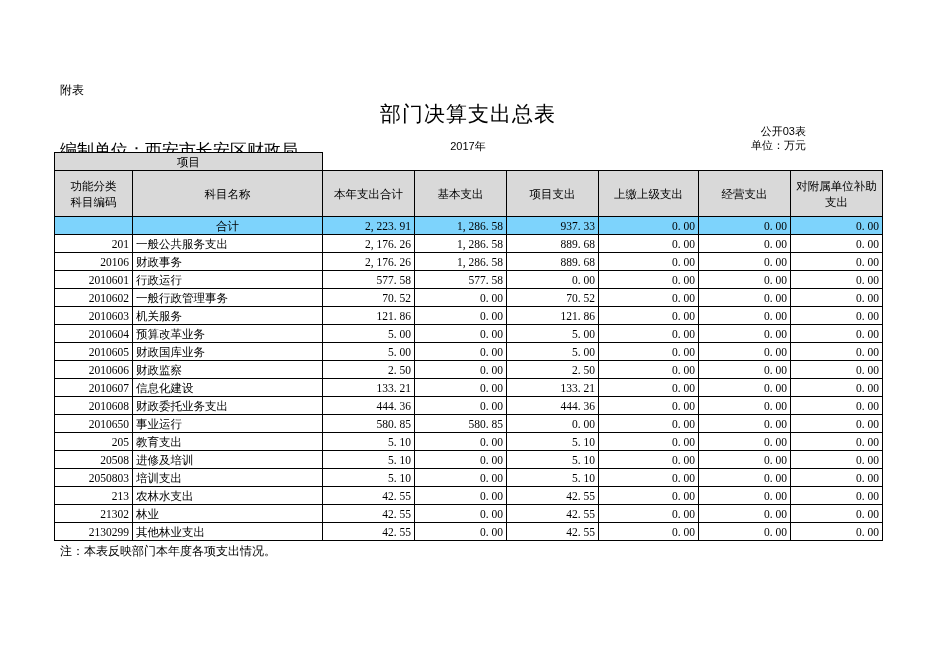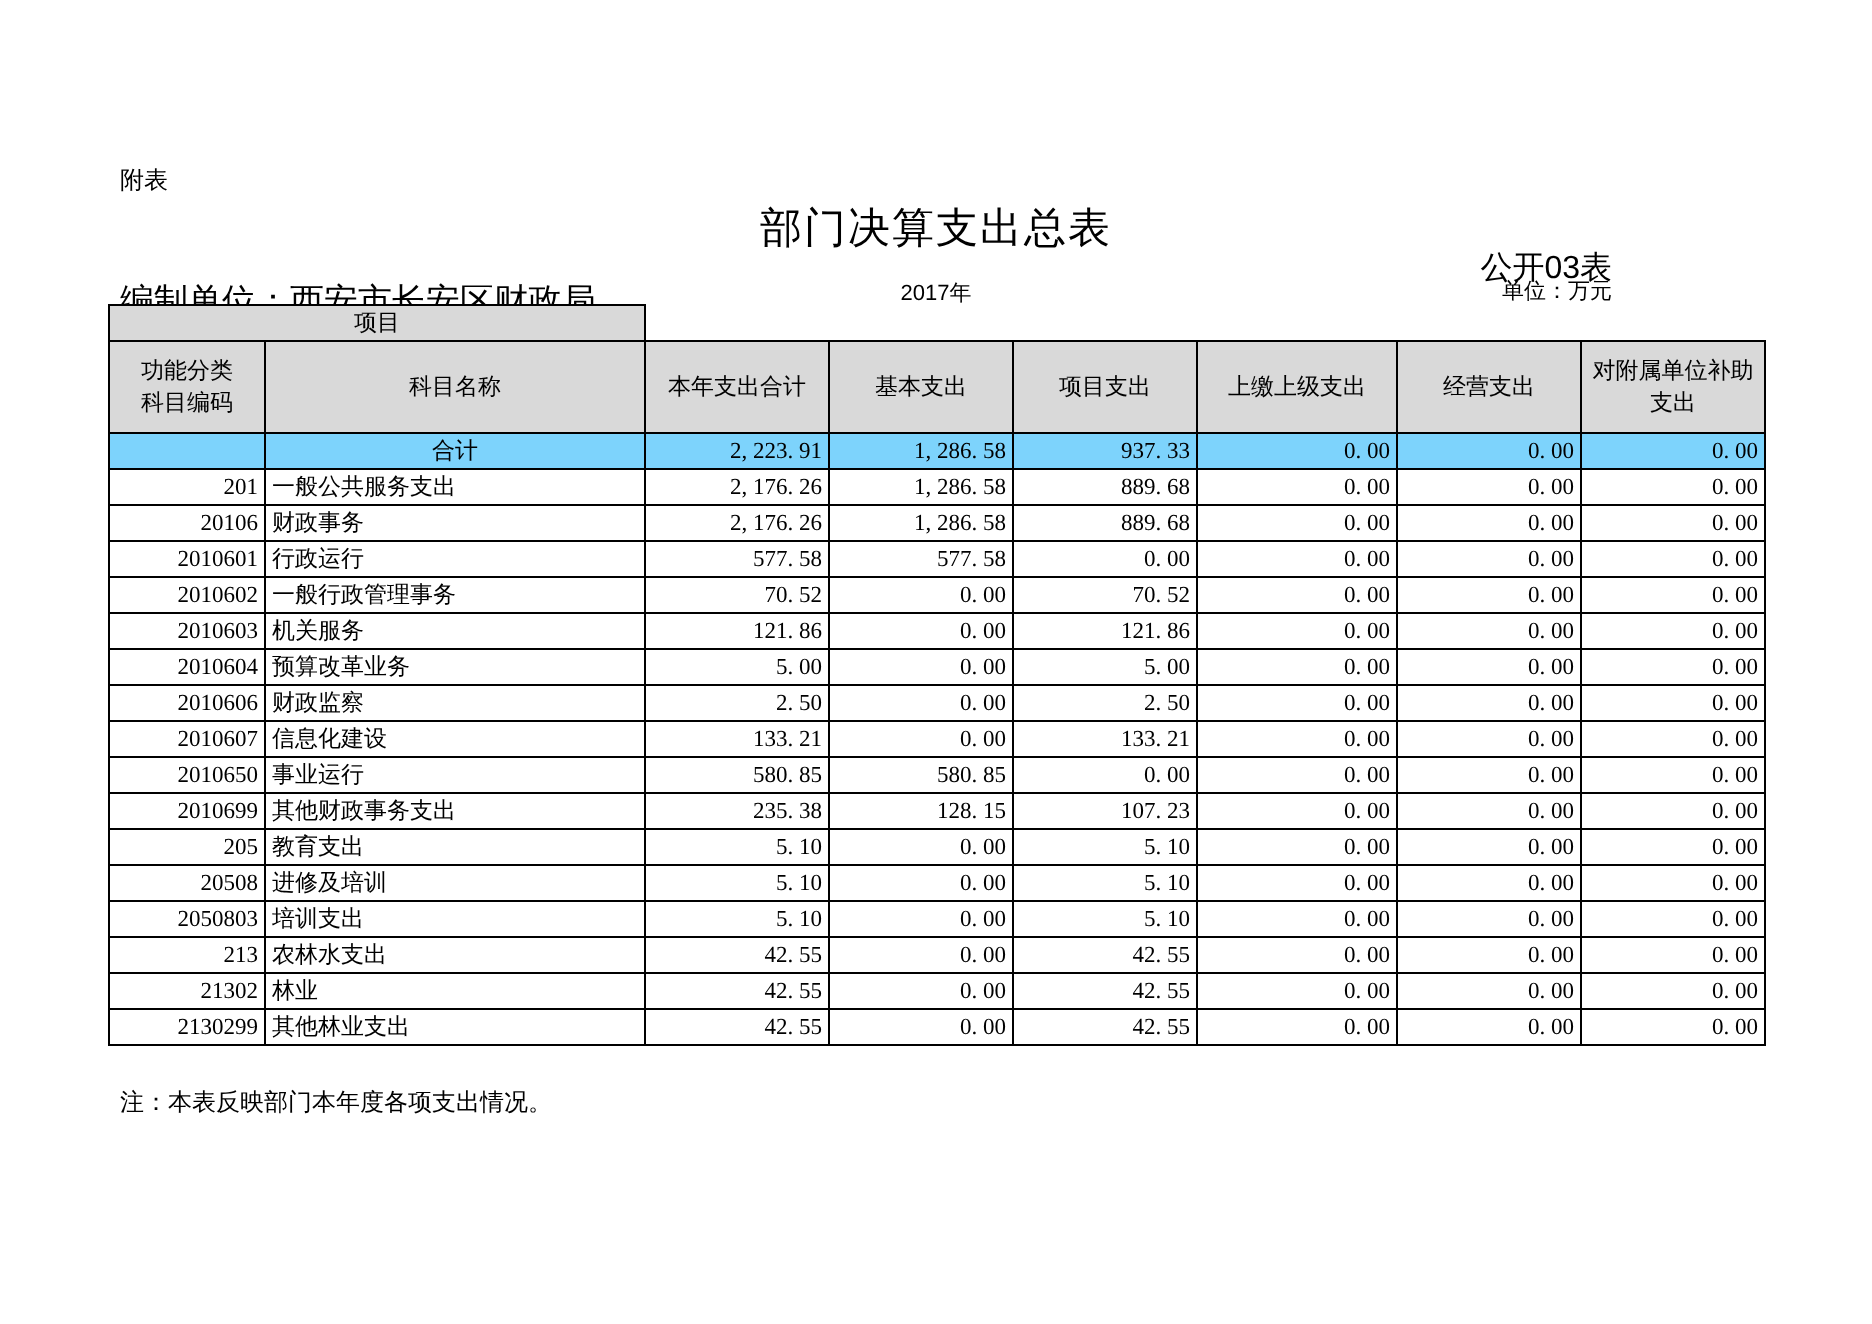--- a/index.html
+++ b/index.html
@@ -35,21 +35,21 @@
     width: 936px;
     text-align: center;
     font-size: 21px;
     letter-spacing: 1px;
     font-family: "Liberation Sans", sans-serif;
   }
   .pub-no {
     position: absolute;
     right: 55px;
     top: 124px;
-    font-size: 16px;
+    font-size: 11px;
     text-align: right;
   }
   .unit-note {
     position: absolute;
     right: 55px;
     top: 138px;
     font-size: 11px;
     text-align: right;
   }
   .maker {
@@ -247,60 +247,70 @@
           <td class="code">2010604</td>
           <td class="name indent1">预算改革业务</td>
           <td class="num">5. 00</td>
           <td class="num">0. 00</td>
           <td class="num">5. 00</td>
           <td class="num">0. 00</td>
           <td class="num">0. 00</td>
           <td class="num">0. 00</td>
         </tr>
         <tr>
+          <td class="code">2010605</td>
+          <td class="name indent1">财政国库业务</td>
+          <td class="num">5. 00</td>
+          <td class="num">0. 00</td>
+          <td class="num">5. 00</td>
+          <td class="num">0. 00</td>
+          <td class="num">0. 00</td>
+          <td class="num">0. 00</td>
+        </tr>
+        <tr>
           <td class="code">2010606</td>
           <td class="name indent1">财政监察</td>
           <td class="num">2. 50</td>
           <td class="num">0. 00</td>
           <td class="num">2. 50</td>
           <td class="num">0. 00</td>
           <td class="num">0. 00</td>
           <td class="num">0. 00</td>
         </tr>
         <tr>
           <td class="code">2010607</td>
           <td class="name indent1">信息化建设</td>
           <td class="num">133. 21</td>
           <td class="num">0. 00</td>
           <td class="num">133. 21</td>
+          <td class="num">0. 00</td>
+          <td class="num">0. 00</td>
+          <td class="num">0. 00</td>
+        </tr>
+        <tr>
+          <td class="code">2010608</td>
+          <td class="name indent1">财政委托业务支出</td>
+          <td class="num">444. 36</td>
+          <td class="num">0. 00</td>
+          <td class="num">444. 36</td>
           <td class="num">0. 00</td>
           <td class="num">0. 00</td>
           <td class="num">0. 00</td>
         </tr>
         <tr>
           <td class="code">2010650</td>
           <td class="name indent1">事业运行</td>
           <td class="num">580. 85</td>
           <td class="num">580. 85</td>
           <td class="num">0. 00</td>
           <td class="num">0. 00</td>
           <td class="num">0. 00</td>
           <td class="num">0. 00</td>
         </tr>
         <tr>
-          <td class="code">2010699</td>
-          <td class="name indent1">其他财政事务支出</td>
-          <td class="num">235. 38</td>
-          <td class="num">128. 15</td>
-          <td class="num">107. 23</td>
-          <td class="num">0. 00</td>
-          <td class="num">0. 00</td>
-          <td class="num">0. 00</td>
-        </tr>
-        <tr>
           <td class="code">205</td>
           <td class="name">教育支出</td>
           <td class="num">5. 10</td>
           <td class="num">0. 00</td>
           <td class="num">5. 10</td>
           <td class="num">0. 00</td>
           <td class="num">0. 00</td>
           <td class="num">0. 00</td>
         </tr>
         <tr>

